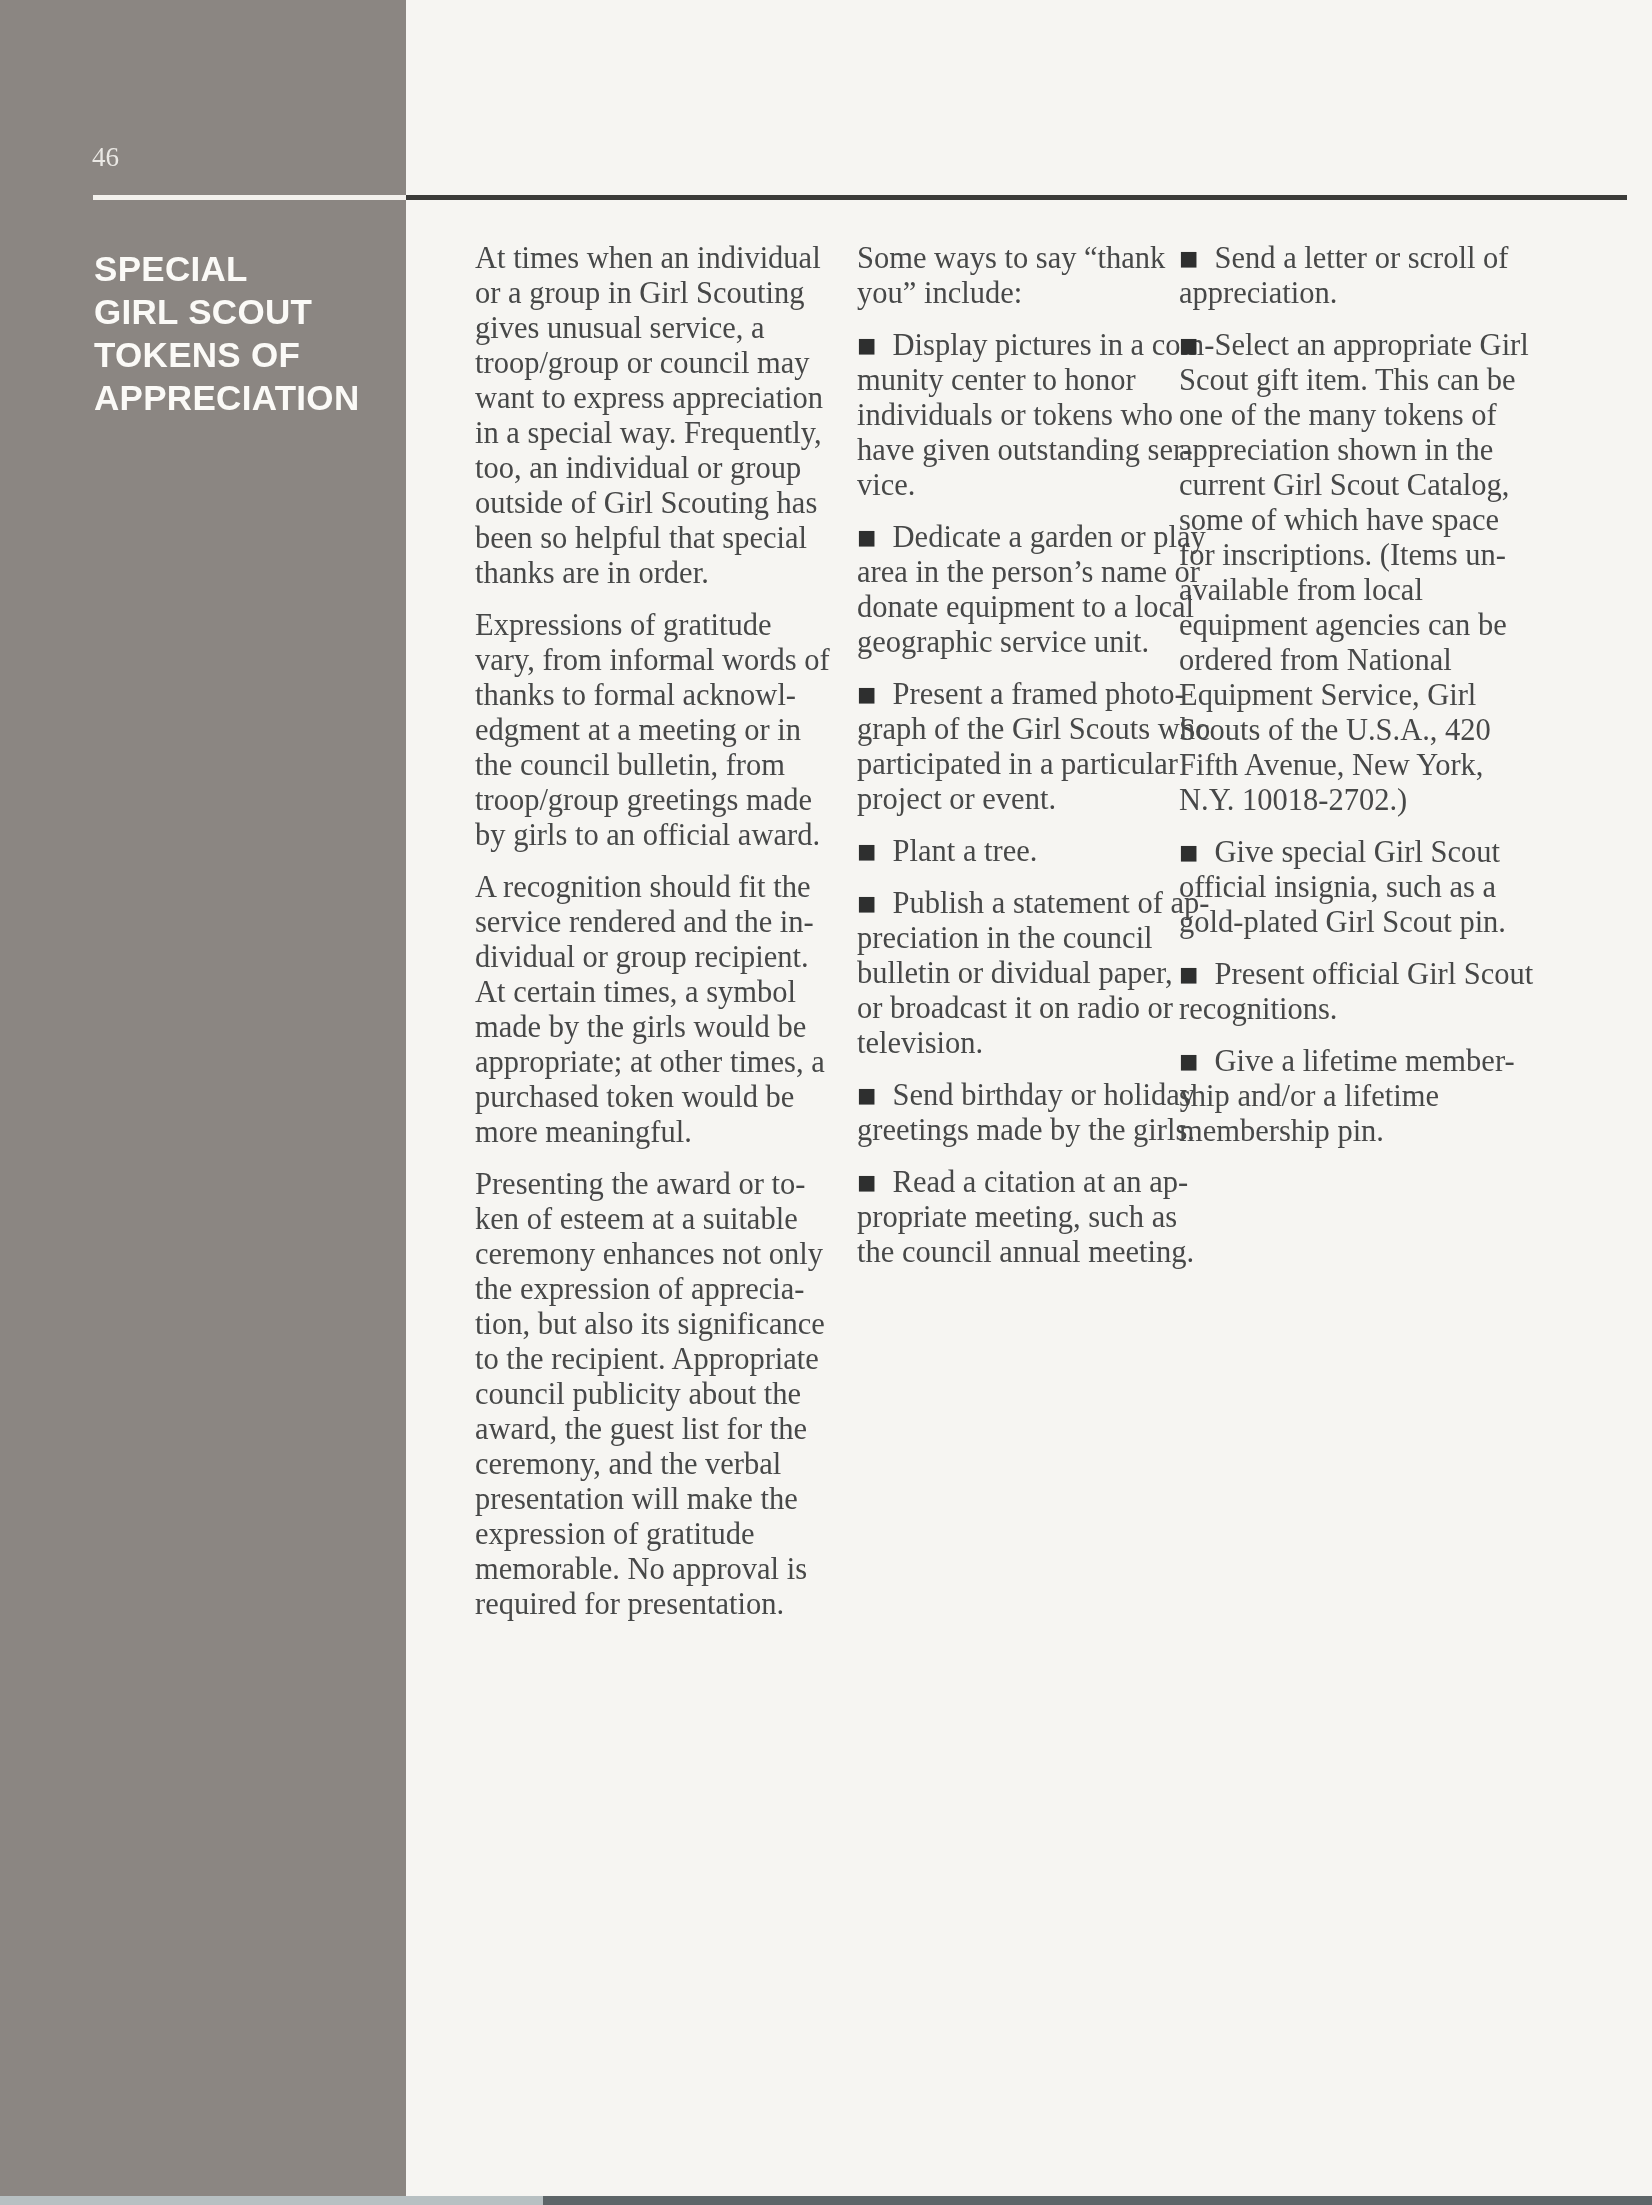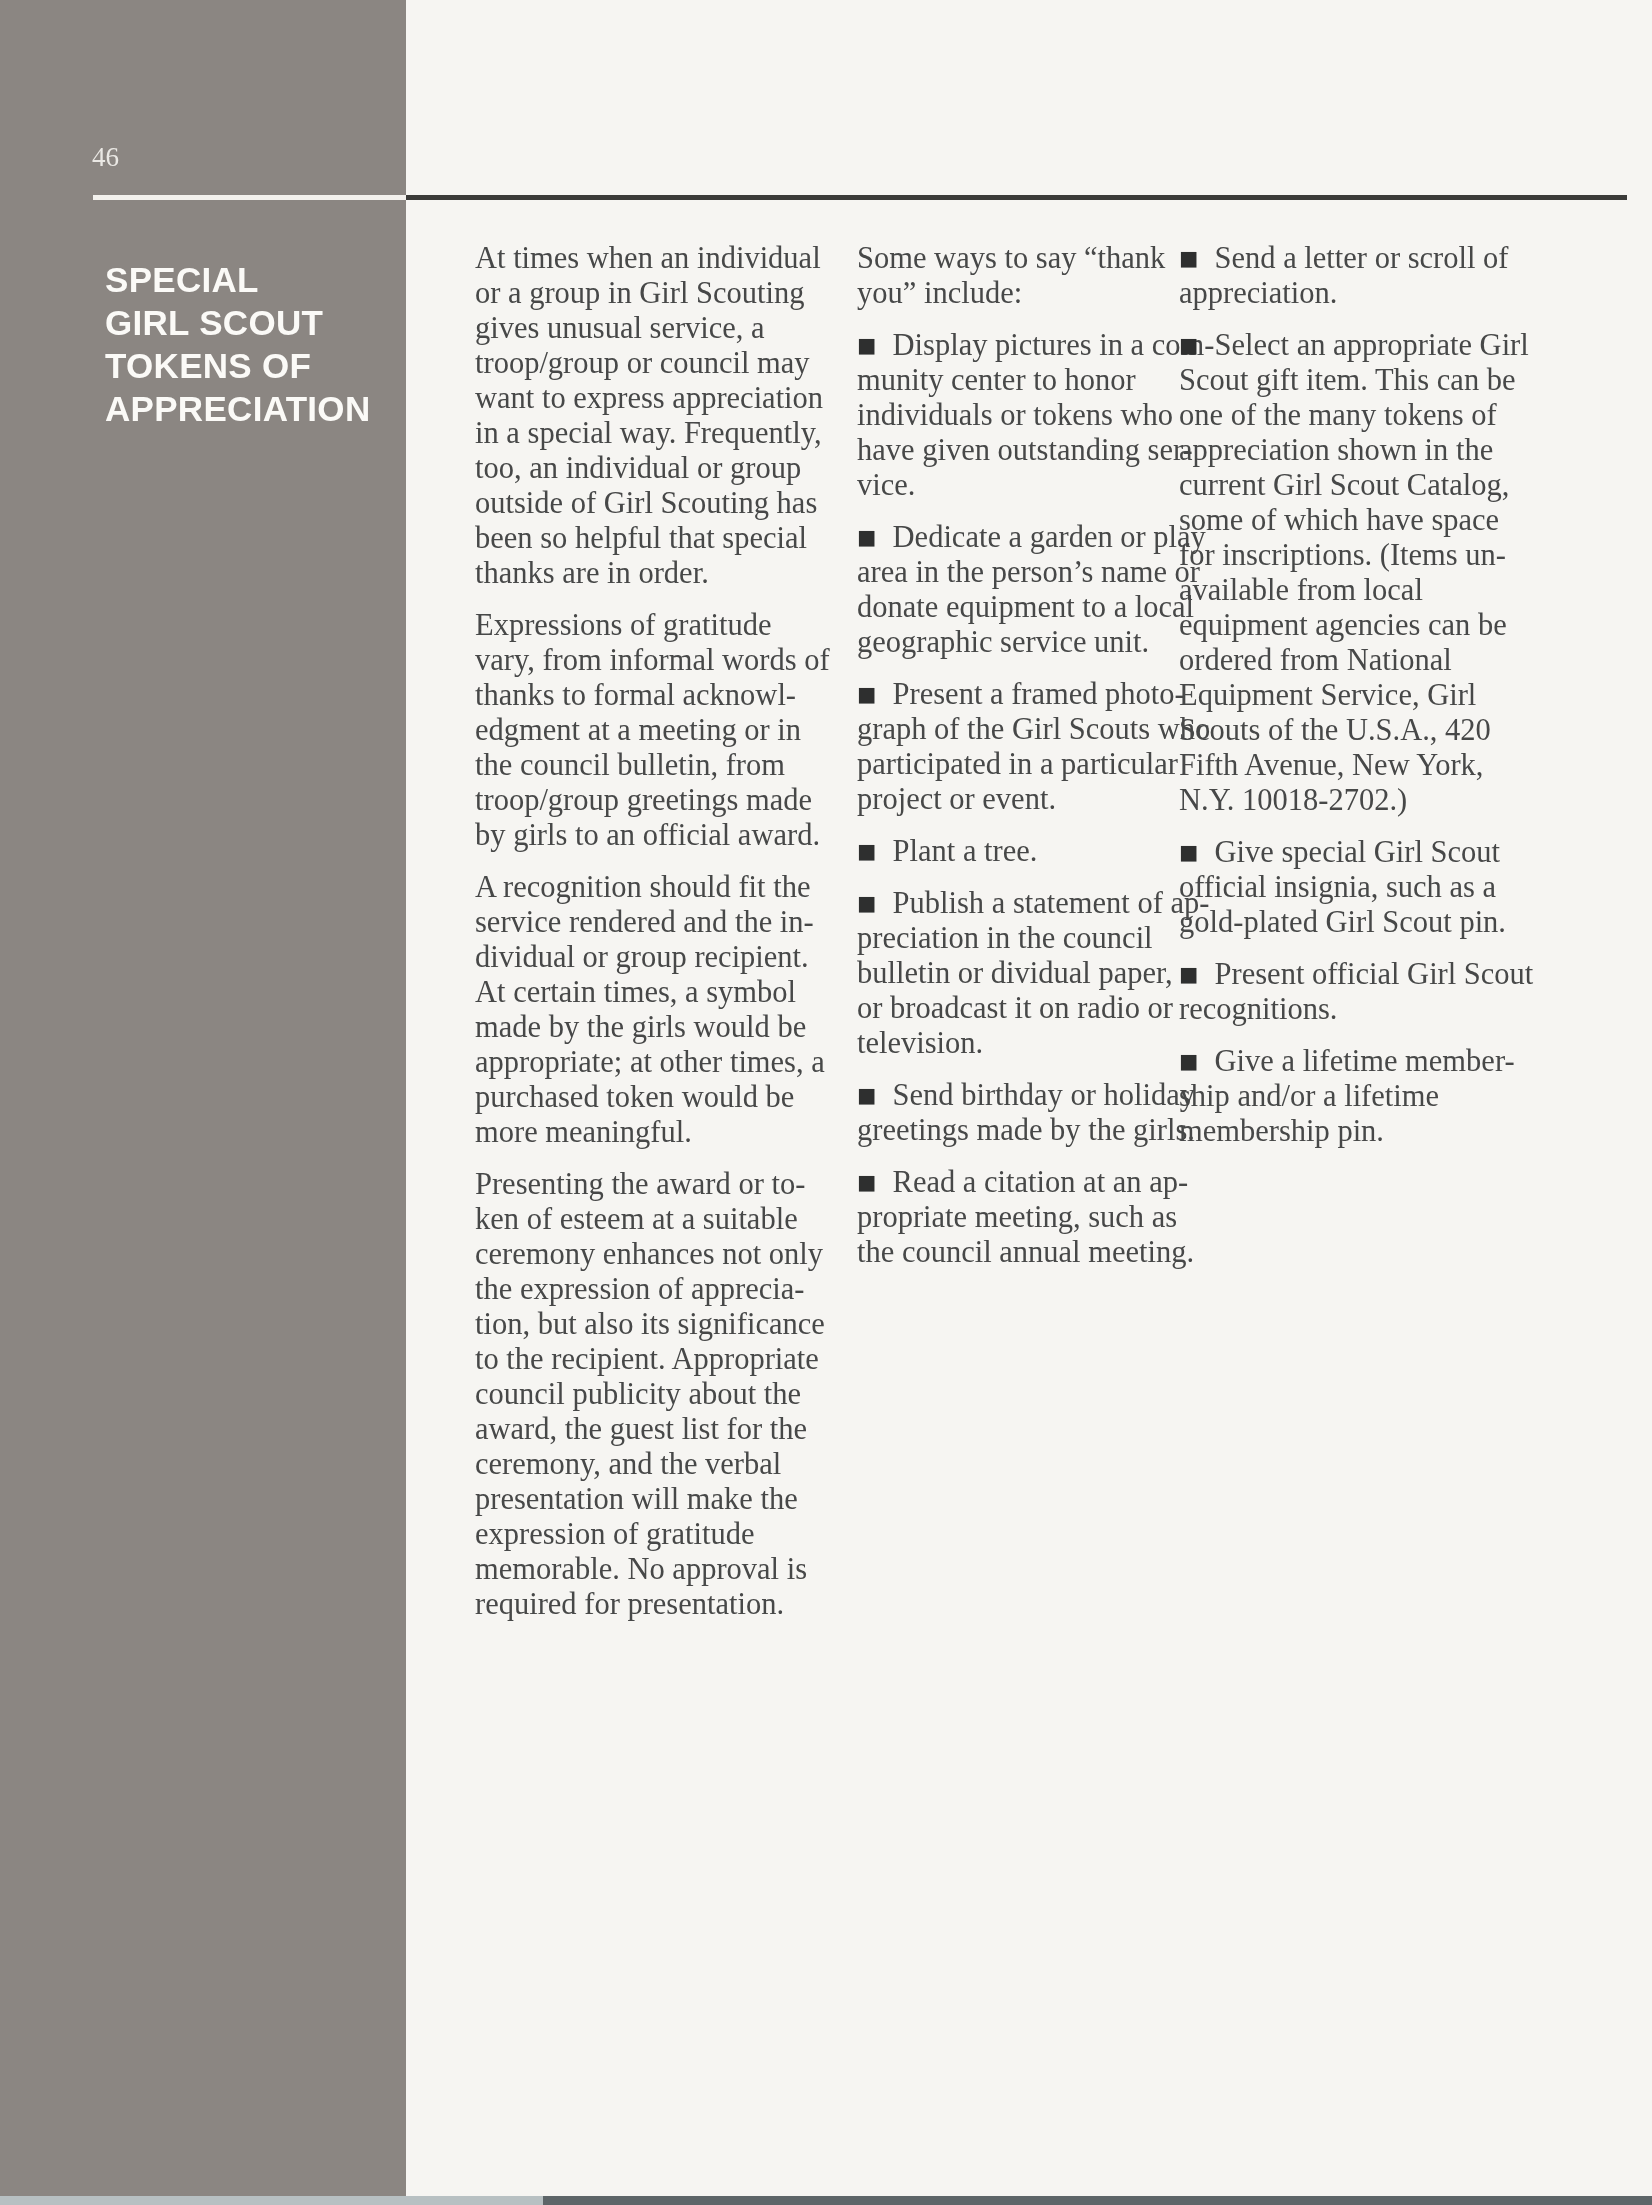--- a/index.html
+++ b/index.html
@@ -15,21 +15,21 @@
   }
   .pagenum{
     position:absolute;left:92px;top:144px;
     font:400 27px/1 "Liberation Serif", serif;
     color:#eae8e4;
   }
   .rule{position:absolute;top:195px;height:4.7px;}
   .rule-white{left:93px;width:313px;background:#f3f1ed;}
   .rule-dark{left:406px;width:1221px;background:#3b3b39;}
   .heading{
-    position:absolute;left:93px;top:246px;width:305px;margin:12px;
+    position:absolute;left:93px;top:246px;width:305px;margin:1px;
     font:700 35px/43px "Liberation Sans", sans-serif;
     letter-spacing:0.3px;
     color:#fbfaf7;
     white-space:pre;
   }
   
   .col{
     position:absolute;top:241px;
     color:#474848;
     font:400 30.5px/35px "Liberation Serif", serif;

